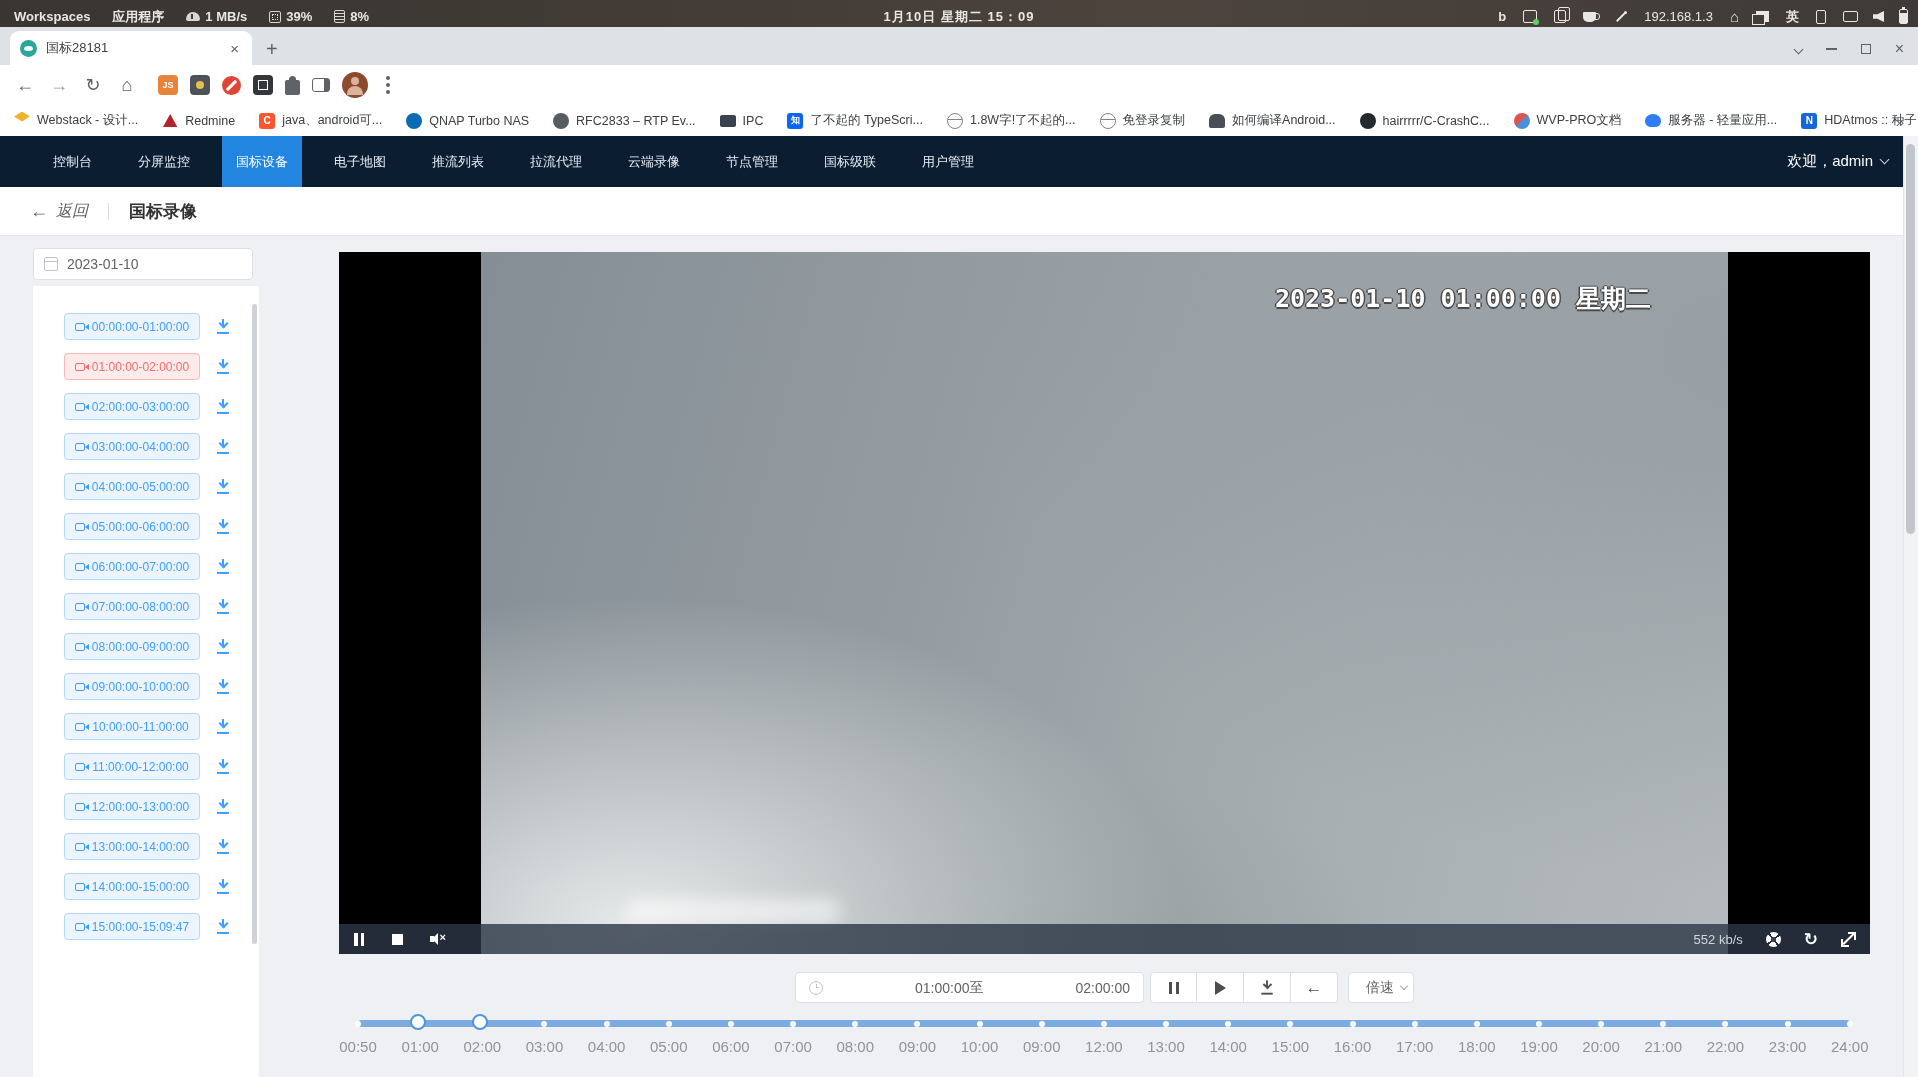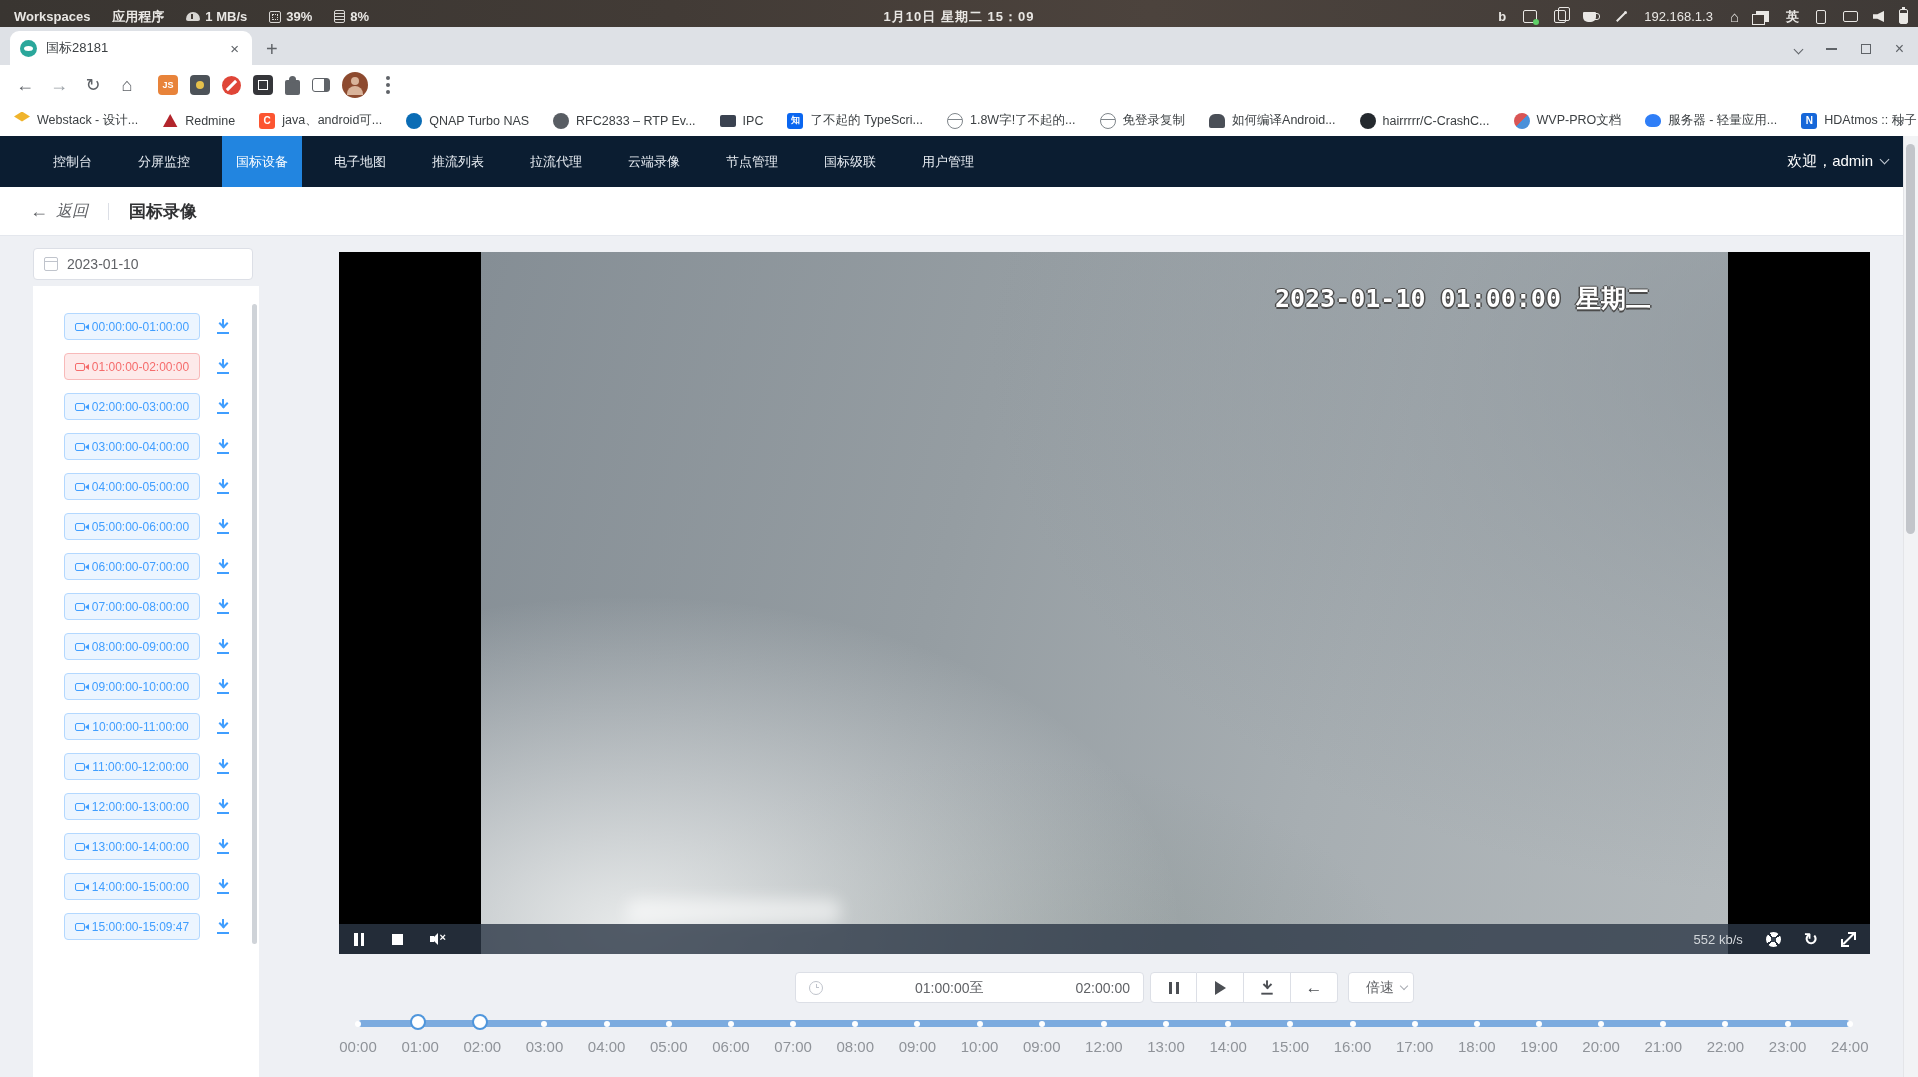--- a/index.html
+++ b/index.html
@@ -573,21 +573,21 @@
     <span>倍速</span>
     <span class="chev"></span>
   </div>
 
   <div class="timeline">
     <div class="tl-track"></div>
     <div class="tl-cols">
 
     <div class="tl-col">
         <span class="tl-dot"></span>
-        <span class="tl-label">00:00</span>
+        <span class="tl-label">00:50</span>
       </div>
         <div class="tl-col handle">
         <span class="tl-dot"></span>
         <span class="tl-label">01:00</span>
       </div>
         <div class="tl-col handle">
         <span class="tl-dot"></span>
         <span class="tl-label">02:00</span>
       </div>
         <div class="tl-col">

